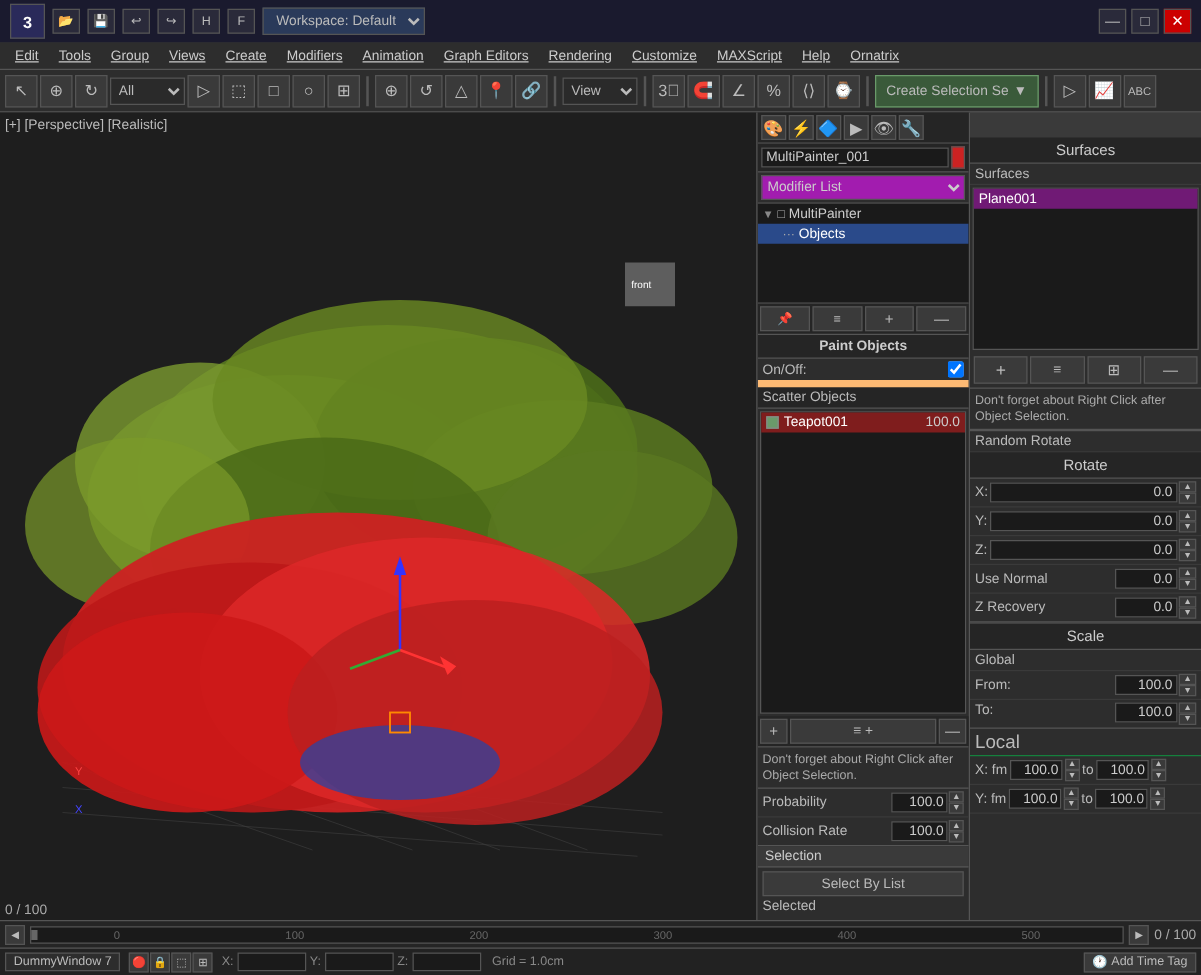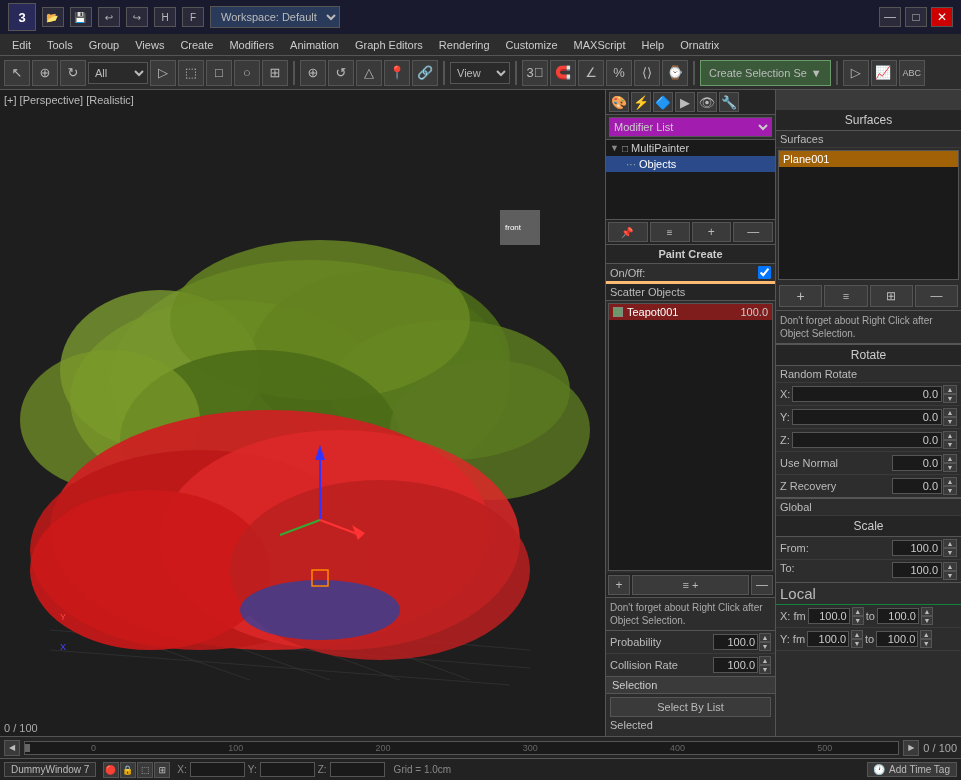--- a/index.html
+++ b/index.html
@@ -13,21 +13,21 @@
     .title-logo { width: 28px; height: 28px; background: #2a2a5a; border: 1px solid #555; display: flex; align-items: center; justify-content: center; color: #fff; font-weight: bold; font-size: 13px; }
     .title-btn { width: 22px; height: 20px; background: #2a2a3a; border: 1px solid #555; display: flex; align-items: center; justify-content: center; cursor: pointer; font-size: 10px; color: #bbb; }
     .title-text { color: #eee; font-size: 13px; font-weight: bold; }
     .search-box { background: #fff; color: #333; border: 1px solid #888; padding: 2px 6px; width: 190px; font-size: 11px; color: #999; }
     .title-window-btn { width: 22px; height: 20px; display: flex; align-items: center; justify-content: center; cursor: pointer; border: 1px solid #555; background: #2a2a3a; color: #bbb; font-size: 12px; }
     .title-window-btn.close { background: #c00; color: #fff; }
     .workspace-select { background: #2a3a5a; color: #bbb; border: 1px solid #555; padding: 2px 6px; font-size: 11px; height: 22px; }
 
     
     #menu-bar { display: flex; align-items: center; background: #2d2d2d; height: 22px; padding: 0 4px; border-bottom: 1px solid #555; }
-    .menu-item { padding: 2px 8px; cursor: pointer; color: #ccc; font-size: 11px; }
+    .menu-item { padding: 2px 8px; cursor: pointer; color: #ccc; font-size: 11px; text-decoration: underline; }
 
     
     #toolbar { display: flex; align-items: center; background: #2d2d2d; height: 34px; padding: 2px 4px; gap: 2px; border-bottom: 1px solid #555; }
     .tb-btn { width: 26px; height: 26px; background: #3a3a3a; border: 1px solid #555; display: flex; align-items: center; justify-content: center; cursor: pointer; color: #bbb; font-size: 13px; }
     .tb-separator { width: 2px; height: 24px; background: #555; margin: 0 3px; }
     .tb-select { background: #2a2a2a; color: #bbb; border: 1px solid #555; height: 22px; font-size: 11px; padding: 0 2px; }
     .create-sel-btn { background: #3a5a3a; border: 1px solid #6a9a6a; padding: 2px 8px; cursor: pointer; color: #bbb; font-size: 11px; height: 26px; display: flex; align-items: center; gap: 4px; }
 
     
     #main { display: flex; height: calc(780px - 34px - 22px - 34px - 22px - 20px); }
@@ -172,20 +172,24 @@
 
     <div style="display:flex; background:#252525; border-bottom:1px solid #555; padding:2px 3px; gap:2px;">
       <div class="tb-btn" style="width:20px;height:20px;">🎨</div>
       <div class="tb-btn" style="width:20px;height:20px;">⚡</div>
       <div class="tb-btn" style="width:20px;height:20px;">🔷</div>
       <div class="tb-btn" style="width:20px;height:20px;">▶</div>
       <div class="tb-btn" style="width:20px;height:20px;">👁</div>
       <div class="tb-btn" style="width:20px;height:20px;">🔧</div>
     </div>
 
+    <div style="display:flex; align-items:center; background:#252525; padding:2px 3px; border-bottom:1px solid #555;">
+      <input type="text" value="MultiPainter_001" style="flex: 1 1 0%; background: rgb(26, 26, 26); border: 1px solid rgb(85, 85, 85); color: rgb(204, 204, 204); font-size: 11px; padding: 1px 3px;">
+      <div style="width:18px;height:18px;background:#cc2222;border:1px solid #555;cursor:pointer;margin-left:2px;"></div>
+    </div>
 
     <div style="padding:2px 3px; border-bottom:1px solid #555;">
       <select style="width:100%;background:#a21caf;border:1px solid #555;color:#ccc;font-size:11px;height:20px;">
         <option>Modifier List</option>
       </select>
     </div>
 
     <div style="background:#1a1a1a; flex:1; max-height:80px; overflow-y:auto; border-bottom:1px solid #555;">
       <div style="display:flex;align-items:center;padding:2px 4px;cursor:pointer;gap:3px;">
         <span style="font-size:9px;color:#888;">▼</span>
@@ -198,23 +202,23 @@
       </div>
     </div>
 
     <div style="display:flex;background:#252525;padding:2px;border-bottom:1px solid #555;gap:2px;">
       <div style="flex:1;height:20px;background:#3a3a3a;border:1px solid #555;cursor:pointer;display:flex;align-items:center;justify-content:center;font-size:10px;color:#bbb;">📌</div>
       <div style="flex:1;height:20px;background:#3a3a3a;border:1px solid #555;cursor:pointer;display:flex;align-items:center;justify-content:center;font-size:10px;color:#bbb;">≡</div>
       <div style="flex:1;height:20px;background:#3a3a3a;border:1px solid #555;cursor:pointer;display:flex;align-items:center;justify-content:center;font-size:12px;color:#bbb;">+</div>
       <div style="flex:1;height:20px;background:#3a3a3a;border:1px solid #555;cursor:pointer;display:flex;align-items:center;justify-content:center;font-size:12px;color:#bbb;">—</div>
     </div>
 
-    <div style="background:#252525;padding:3px 6px;border-bottom:1px solid #555;text-align:center;font-weight:bold;font-size:11px;color:#ccc;">Paint Create</div>
-
-    <div style="display:flex;align-items:center;padding:2px 4px;border-bottom:3px solid #fdba74;">
+    <div style="background:#252525;padding:3px 6px;border-bottom:1px solid #555;text-align:center;font-weight:bold;font-size:11px;color:#ccc;">Paint Objects</div>
+
+    <div style="display:flex;align-items:center;padding:2px 4px;border-bottom:6px solid #fdba74;">
       <span style="flex:1;font-size:11px;color:#bbb;">On/Off:</span>
       <input type="checkbox" checked="" style="width: 13px; height: 13px;">
     </div>
 
     <div style="padding:2px 4px;background:#252525;border-bottom:1px solid #555;font-size:11px;color:#bbb;">Scatter Objects</div>
 
     <div style="background:#1a1a1a;margin:2px;border:1px solid #555;min-height:60px;flex:1;">
       <div style="display:flex;align-items:center;padding:2px 4px;background:#7f1d1d;cursor:pointer;">
         <div style="width:10px;height:10px;border:1px solid #888;background:#6a9a6a;margin-right:4px;"></div>
         <span style="font-size:11px;color:#fff;flex:1;">Teapot001</span>
@@ -254,35 +258,35 @@
       <div style="font-size:11px;color:#bbb;padding:2px 0;">Selected</div>
     </div>
   </div>
 
   <div style="width:185px; background:#2d2d2d; display:flex; flex-direction:column; overflow-y:auto;margin-top:20px;">
 
     <div style="background:#252525;padding:3px 6px;font-size:12px;color:#ccc;border-bottom:1px solid #555;text-align:center;">Surfaces</div>
     <div style="padding:2px 4px;font-size:11px;color:#bbb;border-bottom:1px solid #3a3a3a;">Surfaces</div>
 
     <div style="background:#1a1a1a;margin:2px;border:1px solid #555;min-height:130px;">
-      <div style="padding:2px 4px;font-size:11px;cursor:pointer;background:#a16207;color:#fff;">Plane001</div>
+      <div style="padding:2px 4px;font-size:11px;cursor:pointer;background:#701a75;color:#fff;">Plane001</div>
     </div>
 
     <div style="display:flex;gap:2px;padding:3px;border-bottom:1px solid #555;">
       <div style="flex:1;height:22px;background:#3a3a3a;border:1px solid #555;cursor:pointer;display:flex;align-items:center;justify-content:center;font-size:14px;color:#bbb;">+</div>
       <div style="flex:1;height:22px;background:#3a3a3a;border:1px solid #555;cursor:pointer;display:flex;align-items:center;justify-content:center;font-size:11px;color:#bbb;">≡</div>
       <div style="flex:1;height:22px;background:#3a3a3a;border:1px solid #555;cursor:pointer;display:flex;align-items:center;justify-content:center;font-size:12px;color:#bbb;">⊞</div>
       <div style="flex:1;height:22px;background:#3a3a3a;border:1px solid #555;cursor:pointer;display:flex;align-items:center;justify-content:center;font-size:12px;color:#bbb;">—</div>
     </div>
 
     <div style="font-size:10px;color:#aaa;padding:3px 4px;border-bottom:1px solid #555;line-height:1.3;">Don't forget about Right Click after Object Selection.</div>
 
     <div style="border-top:1px solid #555;">
+      <div style="padding:2px 4px;font-size:11px;color:#bbb;border-bottom:1px solid #3a3a3a;">Random Rotate</div>
       <div style="background:#252525;padding:3px 6px;font-size:12px;color:#ccc;text-align:center;border-bottom:1px solid #555;">Rotate</div>
-      <div style="padding:2px 4px;font-size:11px;color:#bbb;border-bottom:1px solid #3a3a3a;">Random Rotate</div>
 
       <div style="display:flex;align-items:center;padding:2px 4px;border-bottom:1px solid #3a3a3a;">
         <span style="width:20px;font-size:11px;color:#bbb;">X:</span>
         <input type="text" value="0.0" style="flex: 1 1 0%; background: rgb(26, 26, 26); border: 1px solid rgb(85, 85, 85); color: rgb(204, 204, 204); font-size: 11px; padding: 1px 3px; text-align: right;">
         <div style="display:flex;flex-direction:column;margin-left:1px;">
           <button style="width:14px;height:9px;background:#3a3a3a;border:1px solid #555;cursor:pointer;font-size:7px;color:#bbb;padding:0;">▲</button>
           <button style="width:14px;height:9px;background:#3a3a3a;border:1px solid #555;cursor:pointer;font-size:7px;color:#bbb;padding:0;">▼</button>
         </div>
       </div>
 
@@ -317,22 +321,22 @@
         <span style="flex:1;font-size:11px;color:#bbb;">Z Recovery</span>
         <input type="text" value="0.0" style="width: 50px; background: rgb(26, 26, 26); border: 1px solid rgb(85, 85, 85); color: rgb(204, 204, 204); font-size: 11px; padding: 1px 3px; text-align: right;">
         <div style="display:flex;flex-direction:column;margin-left:1px;">
           <button style="width:14px;height:9px;background:#3a3a3a;border:1px solid #555;cursor:pointer;font-size:7px;color:#bbb;padding:0;">▲</button>
           <button style="width:14px;height:9px;background:#3a3a3a;border:1px solid #555;cursor:pointer;font-size:7px;color:#bbb;padding:0;">▼</button>
         </div>
       </div>
     </div>
 
     <div style="border-top:1px solid #555;">
+      <div style="background:#252525;padding:3px 6px;font-size:12px;color:#ccc;text-align:center;border-bottom:1px solid #555;">Scale</div>
       <div style="padding:2px 4px;font-size:11px;color:#bbb;border-bottom:1px solid #3a3a3a;">Global</div>
-      <div style="background:#252525;padding:3px 6px;font-size:12px;color:#ccc;text-align:center;border-bottom:1px solid #555;">Scale</div>
 
       <div style="display:flex;align-items:center;padding:2px 4px;border-bottom:1px solid #3a3a3a;">
         <span style="flex:1;font-size:11px;color:#bbb;">From:</span>
         <input type="text" value="100.0" style="width: 50px; background: rgb(26, 26, 26); border: 1px solid rgb(85, 85, 85); color: rgb(204, 204, 204); font-size: 11px; padding: 1px 3px; text-align: right;">
         <div style="display:flex;flex-direction:column;margin-left:1px;">
           <button style="width:14px;height:9px;background:#3a3a3a;border:1px solid #555;cursor:pointer;font-size:7px;color:#bbb;padding:0;">▲</button>
           <button style="width:14px;height:9px;background:#3a3a3a;border:1px solid #555;cursor:pointer;font-size:7px;color:#bbb;padding:0;">▼</button>
         </div>
       </div>
 

